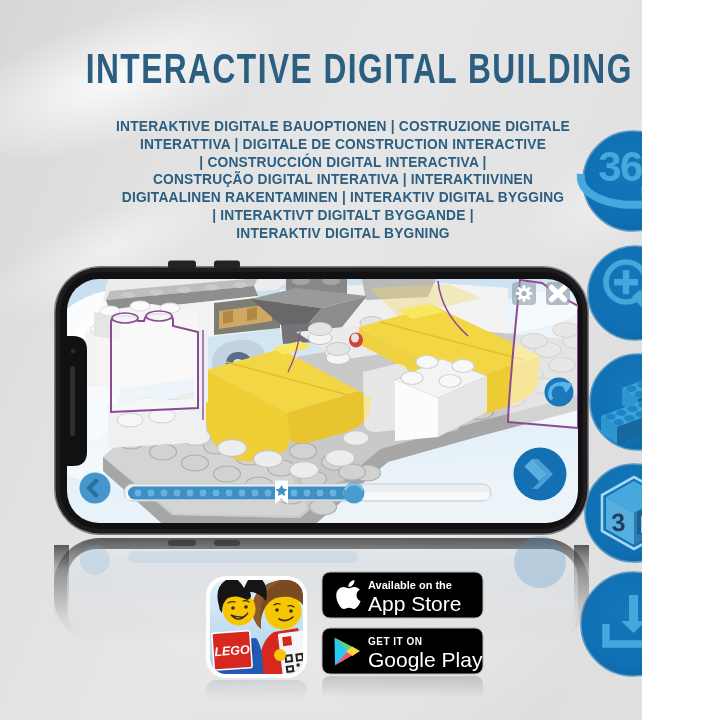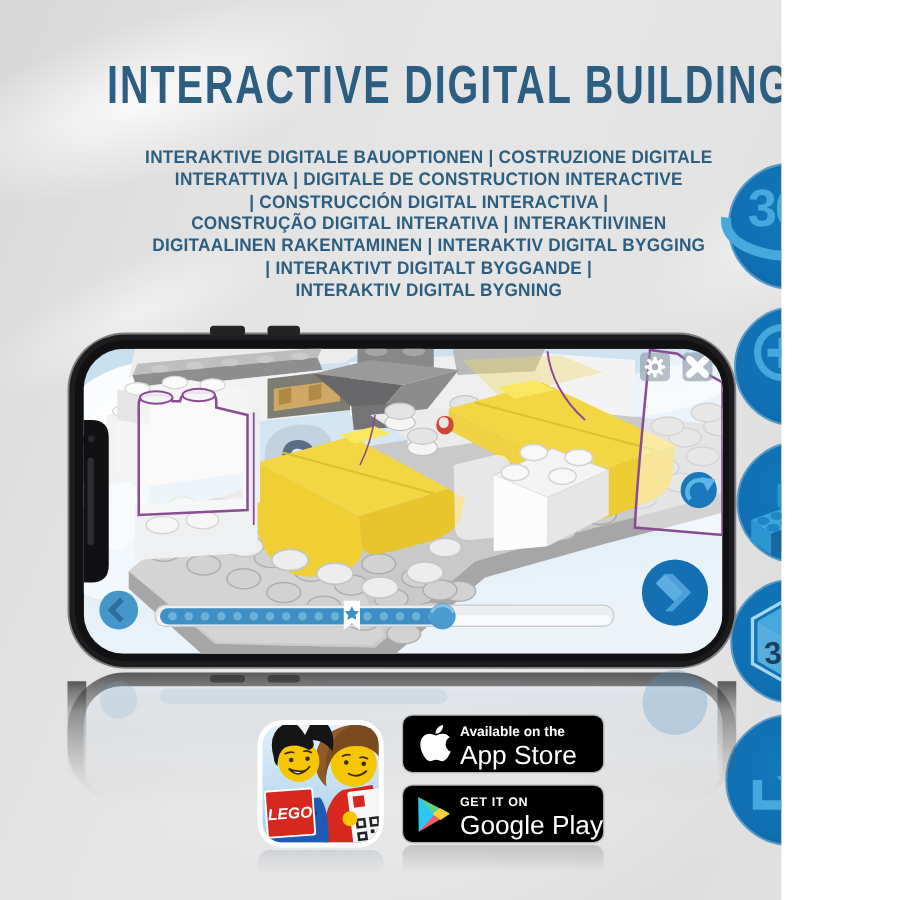--- a/index.html
+++ b/index.html
@@ -1,18 +1,18 @@
 <!DOCTYPE html>
 <html><head>
 <meta charset="utf-8">
 <style>
   html,body{margin:0;padding:0;}
   #stage{position:relative;width:625px;height:720px;overflow:hidden;
     font-family:"Liberation Sans",sans-serif;
-    background:#e2e1df;}
+    background:#e2e1df;padding-left:17px;}
   .abs{position:absolute;}
 </style>
 </head>
 <body>
 <div id="stage">
 
   <div class="abs" style="left:0;top:0;width:720px;height:720px;
     background:
       radial-gradient(ellipse 420px 260px at 50% 78%, rgba(240,240,240,0.75), rgba(240,240,240,0) 70%),
       linear-gradient(112deg, #d7d7d7 0%, #e2e1e1 22%, #e7e6e6 40%, #e4e3e3 62%, #dfdede 82%, #e4e3e3 100%);"></div>

